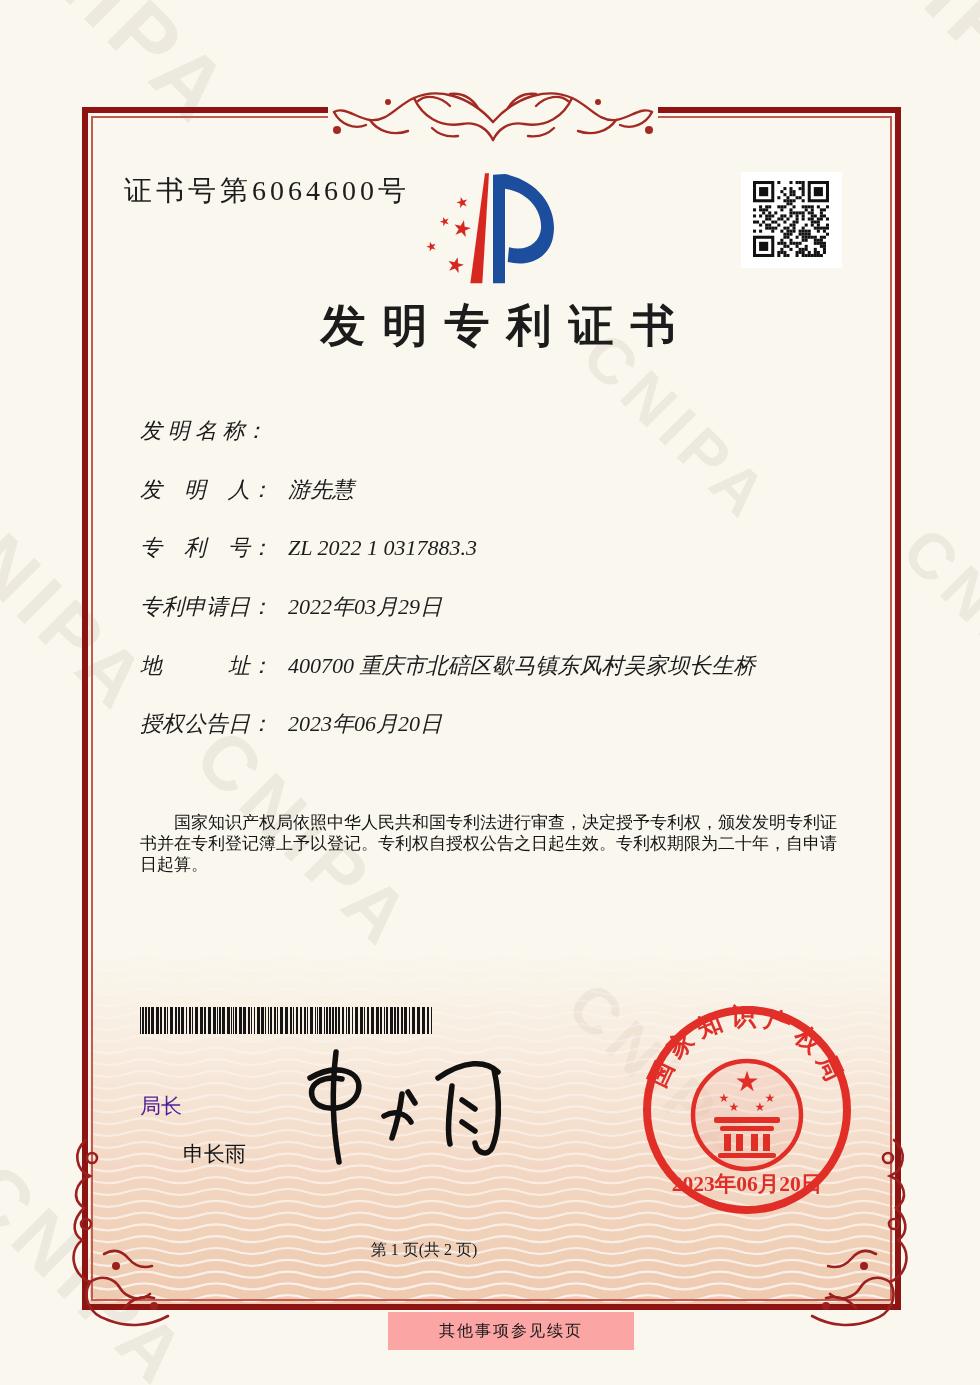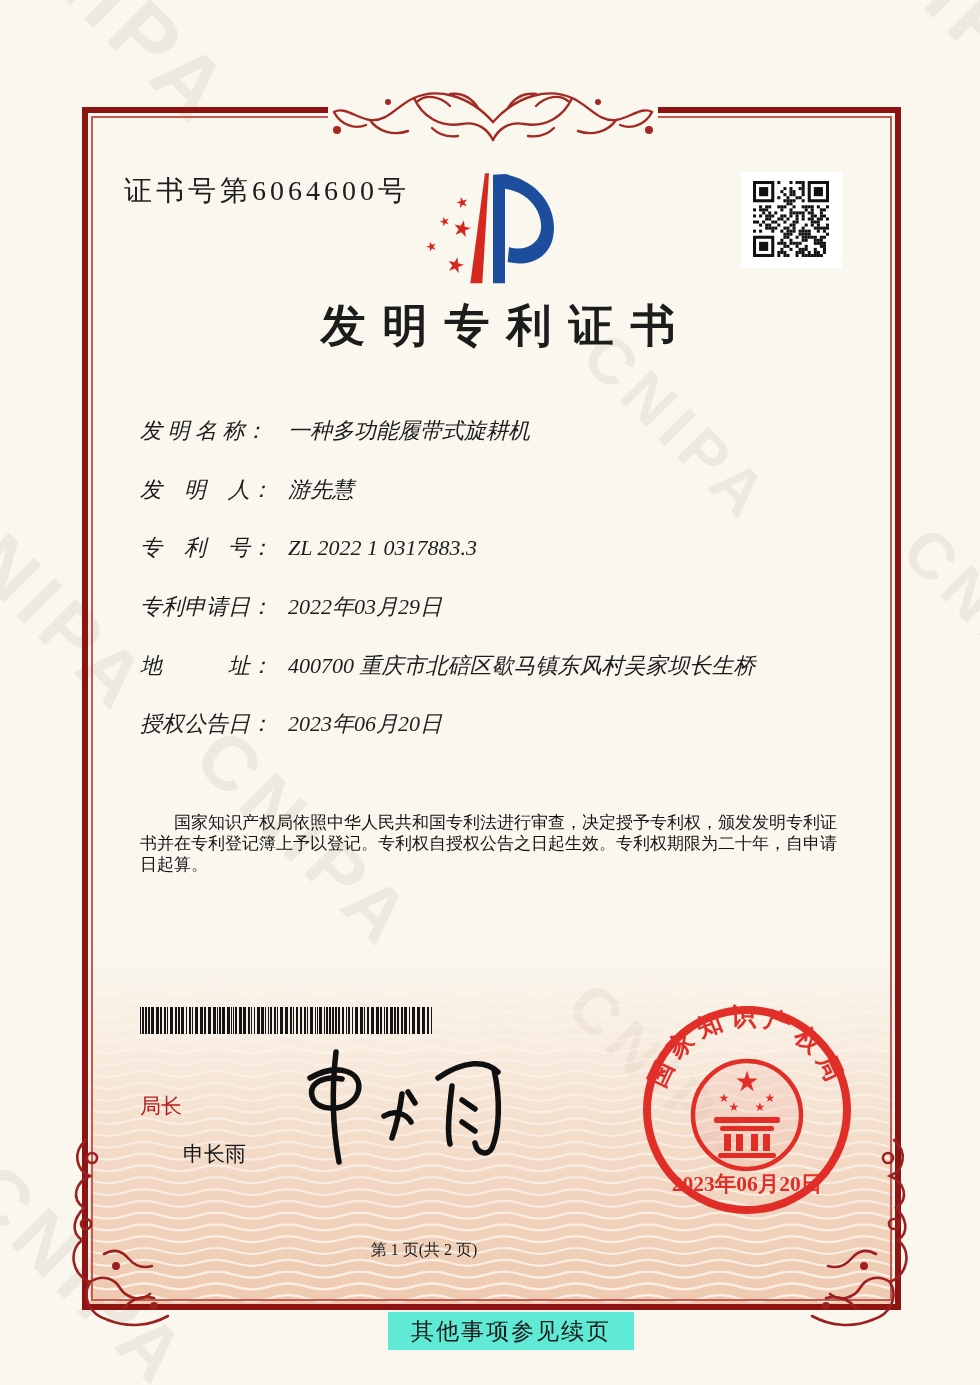--- a/index.html
+++ b/index.html
@@ -30,35 +30,35 @@
   .fvalue{white-space:pre;}
   .fpair2{position:absolute;left:352px;top:0;height:58.6px;display:flex;align-items:center;}
   
   #body-text{position:absolute;left:140px;top:812px;width:708px;z-index:3;
              font-size:17px;line-height:21px;color:#141414;}
   #body-text p{margin:0 0 13px 0;text-indent:2em;}
   
   #barcode-wrap{position:absolute;left:140px;top:1007px;z-index:3;}
   
   #director-title{position:absolute;left:140px;top:1092px;font-size:21px;z-index:3;
-                  font-family:"Liberation Sans", sans-serif;color:#b91c1c;}
+                  font-family:"Liberation Sans", sans-serif;color:#4c1d95;}
   #director-name{position:absolute;left:140px;top:1140px;font-size:21px;z-index:3;
                  font-family:"Liberation Sans", sans-serif;color:#151515;margin-left:43px;}
   #sig{position:absolute;left:280px;top:1042px;z-index:4;}
   
   #waveband{position:absolute;left:90px;top:950px;width:803px;height:354px;z-index:1;
     background:linear-gradient(180deg, rgba(243,216,196,0) 0%, rgba(243,216,196,0.40) 30%,
                rgba(240,206,182,0.80) 65%, rgba(237,199,172,0.95) 100%);}
   #waves{position:absolute;left:0;top:0;}
   
   #seal{position:absolute;left:640px;top:1003px;z-index:5;opacity:0.95;}
   
   #pageno{position:absolute;left:0;top:1240px;width:848px;text-align:center;font-size:16px;z-index:3;}
-  #contbox{position:absolute;left:388px;top:1312px;width:246px;height:38px;background:#5eead4;
-           z-index:3;display:flex;align-items:center;justify-content:center;font-size:23px;
+  #contbox{position:absolute;left:388px;top:1312px;width:246px;height:38px;background:#fca5a5;
+           z-index:3;display:flex;align-items:center;justify-content:center;font-size:16px;
            letter-spacing:2px;color:#1a1a1a;}
 </style>
 </head>
 <body>
 
 <div id="page">
 
   <div class="wm" style="left:-45px;top:-50px;font-size:88px;">CNIPA</div>
   <div class="wm" style="left:795px;top:-60px;font-size:88px;">CNIPA</div>
   <div class="wm" style="left:560px;top:390px;font-size:64px;">CNIPA</div>
@@ -373,21 +373,20 @@
         <rect x="3" y="57" width="15" height="15" fill="#fff"></rect>
         <rect x="6" y="60" width="9" height="9" fill="#111"></rect>
       </svg>
   </div>
 
   <div id="title">发明专利证书</div>
 
   <div id="fields">
     <div class="frow">
       <span class="flabel">发 明 名 称：</span>
-      <span class="fvalue">一种多功能履带式旋耕机</span>
     </div>
     <div class="frow">
       <span class="flabel">发　明　人：</span>
       <span class="fvalue">游先慧</span>
     </div>
     <div class="frow">
       <span class="flabel">专　利　号：</span>
       <span class="fvalue">ZL 2022 1 0317883.3</span>
     </div>
     <div class="frow">

